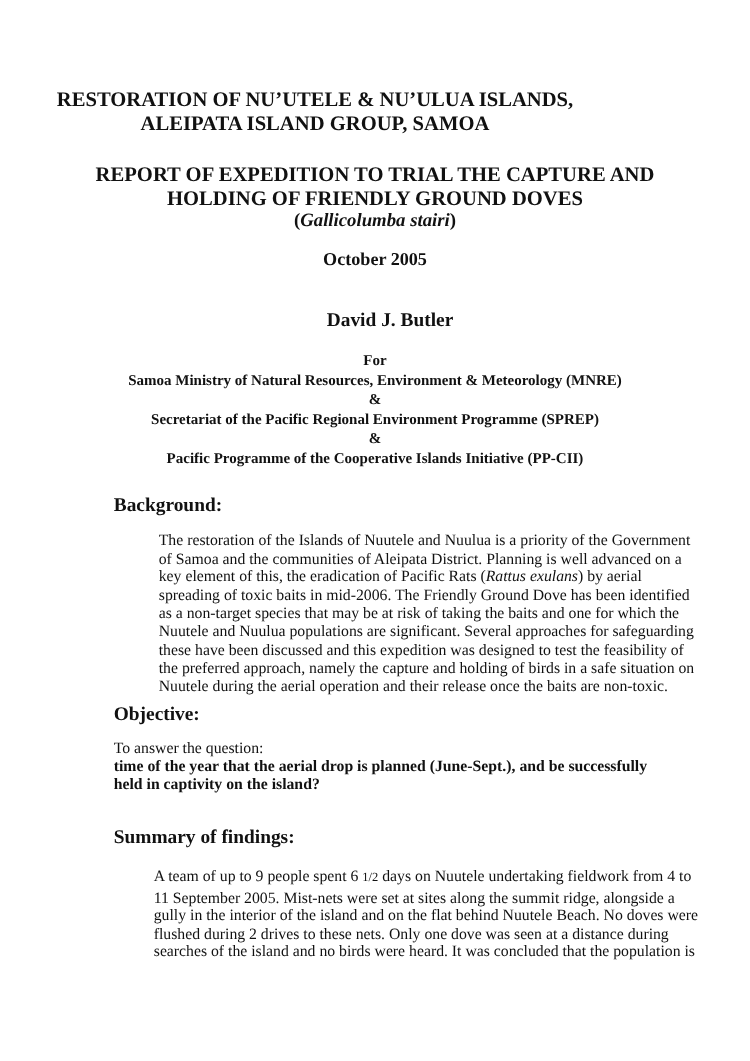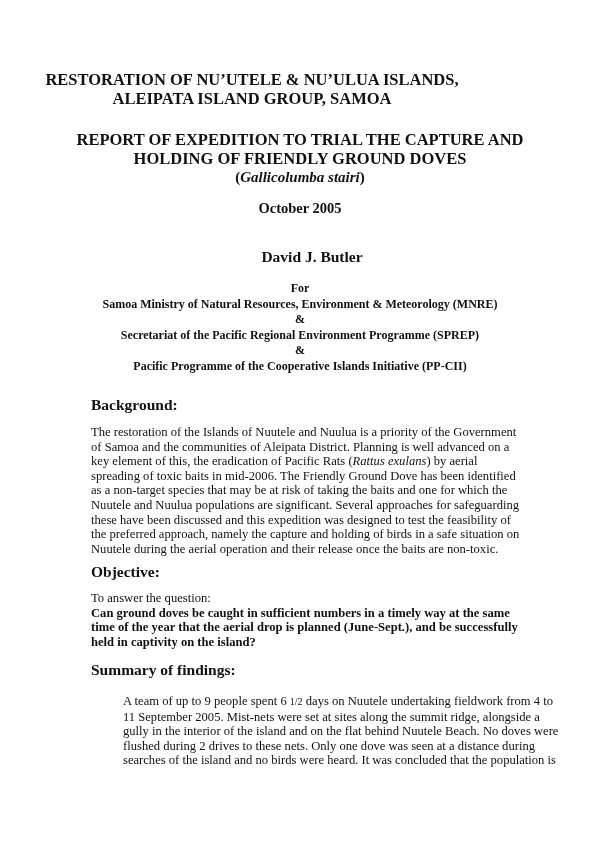--- a/index.html
+++ b/index.html
@@ -41,36 +41,35 @@
   <div class="for">
     <div>For</div>
     <div>Samoa Ministry of Natural Resources, Environment &amp; Meteorology (MNRE)</div>
     <div>&amp;</div>
     <div>Secretariat of the Pacific Regional Environment Programme (SPREP)</div>
     <div>&amp;</div>
     <div>Pacific Programme of the Cooperative Islands Initiative (PP-CII)</div>
   </div>
 
   <div class="h" style="top:396px;">Background:</div>
-  <div class="para" style="top:425px;">
+  <div class="para" style="top:425px;margin-left:36px;">
     <span class="line">The restoration of the Islands of Nuutele and Nuulua is a priority of the Government</span>
     <span class="line">of Samoa and the communities of Aleipata District. Planning is well advanced on a</span>
     <span class="line"><span>key element of this, the eradication of Pacific Rats (</span><i>Rattus exulans</i><span>) by aerial</span></span>
     <span class="line">spreading of toxic baits in mid-2006. The Friendly Ground Dove has been identified</span>
     <span class="line">as a non-target species that may be at risk of taking the baits and one for which the</span>
     <span class="line">Nuutele and Nuulua populations are significant. Several approaches for safeguarding</span>
     <span class="line">these have been discussed and this expedition was designed to test the feasibility of</span>
     <span class="line">the preferred approach, namely the capture and holding of birds in a safe situation on</span>
     <span class="line">Nuutele during the aerial operation and their release once the baits are non-toxic.</span>
   </div>
 
   <div class="h" style="top:563px;">Objective:</div>
   <div class="para" style="top:591px;">
     <span class="line">To answer the question:</span>
-    <span class="line bold">Can ground doves be caught in sufficient numbers in a timely way at the same</span>
     <span class="line bold">time of the year that the aerial drop is planned (June-Sept.), and be successfully</span>
     <span class="line bold">held in captivity on the island?</span>
   </div>
 
   <div class="h" style="top:661px;">Summary of findings:</div>
   <div class="para" style="top:694px;margin-left:32px;">
     <span class="line"><span>A team of up to 9 people spent 6 </span><span class="small">1/2</span><span> days on Nuutele undertaking fieldwork from 4 to</span></span>
     <span class="line">11 September 2005. Mist-nets were set at sites along the summit ridge, alongside a</span>
     <span class="line">gully in the interior of the island and on the flat behind Nuutele Beach. No doves were</span>
     <span class="line">flushed during 2 drives to these nets. Only one dove was seen at a distance during</span>

